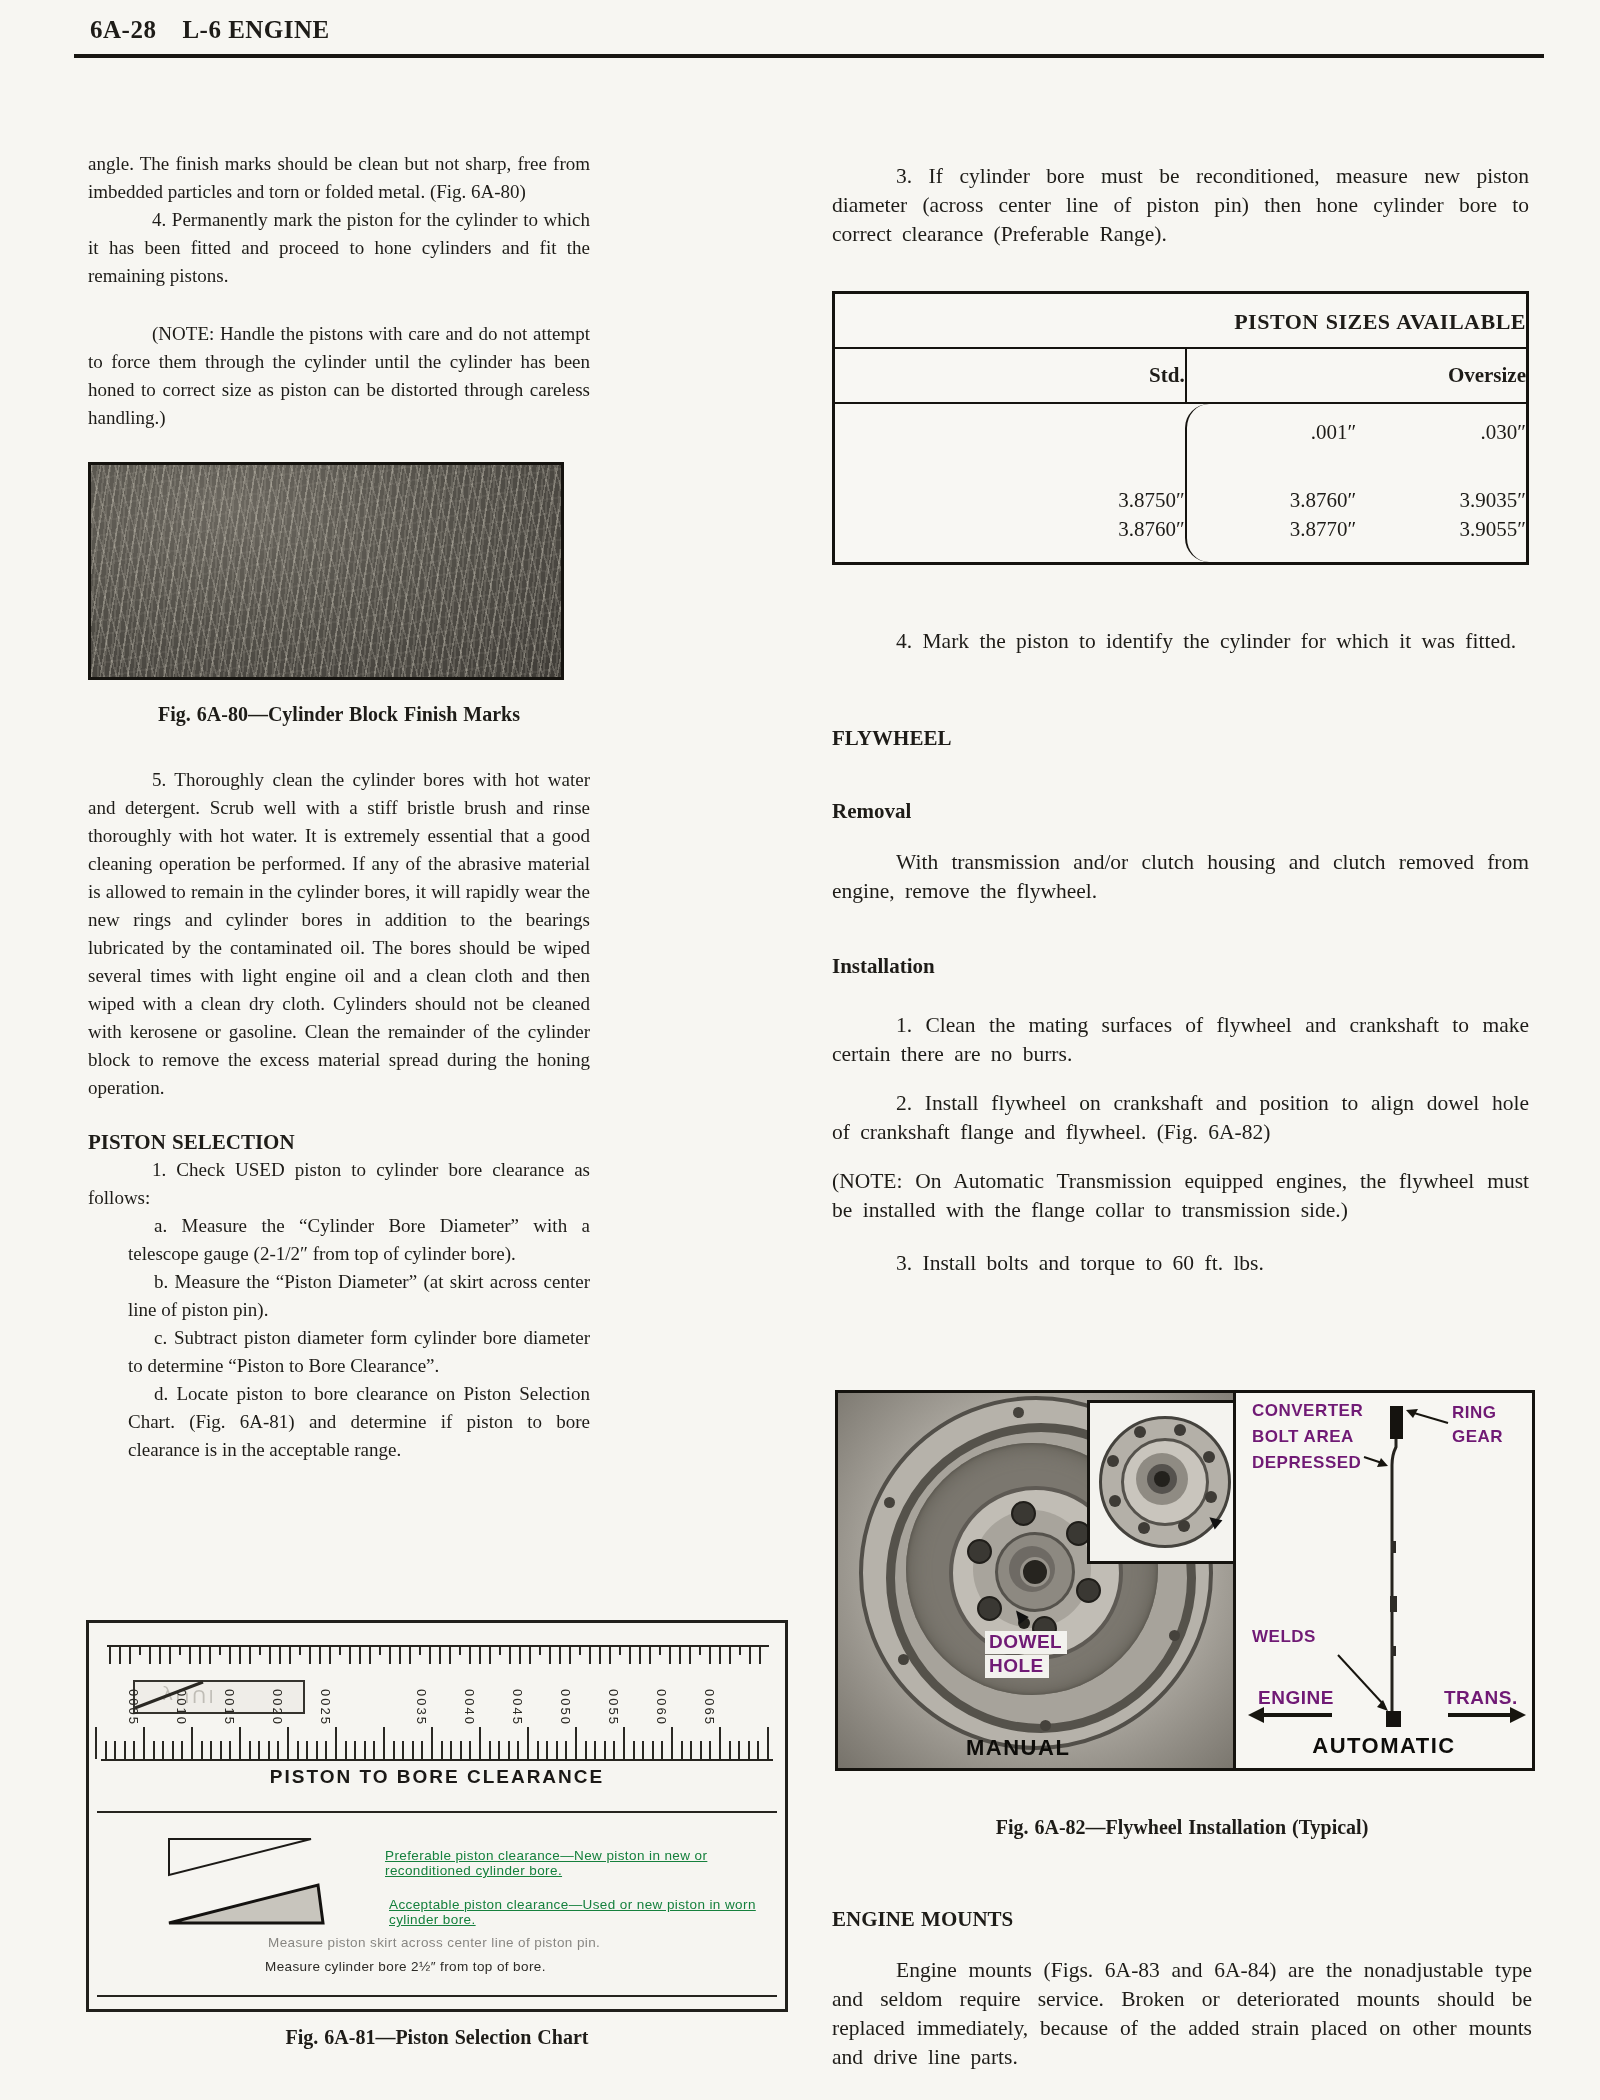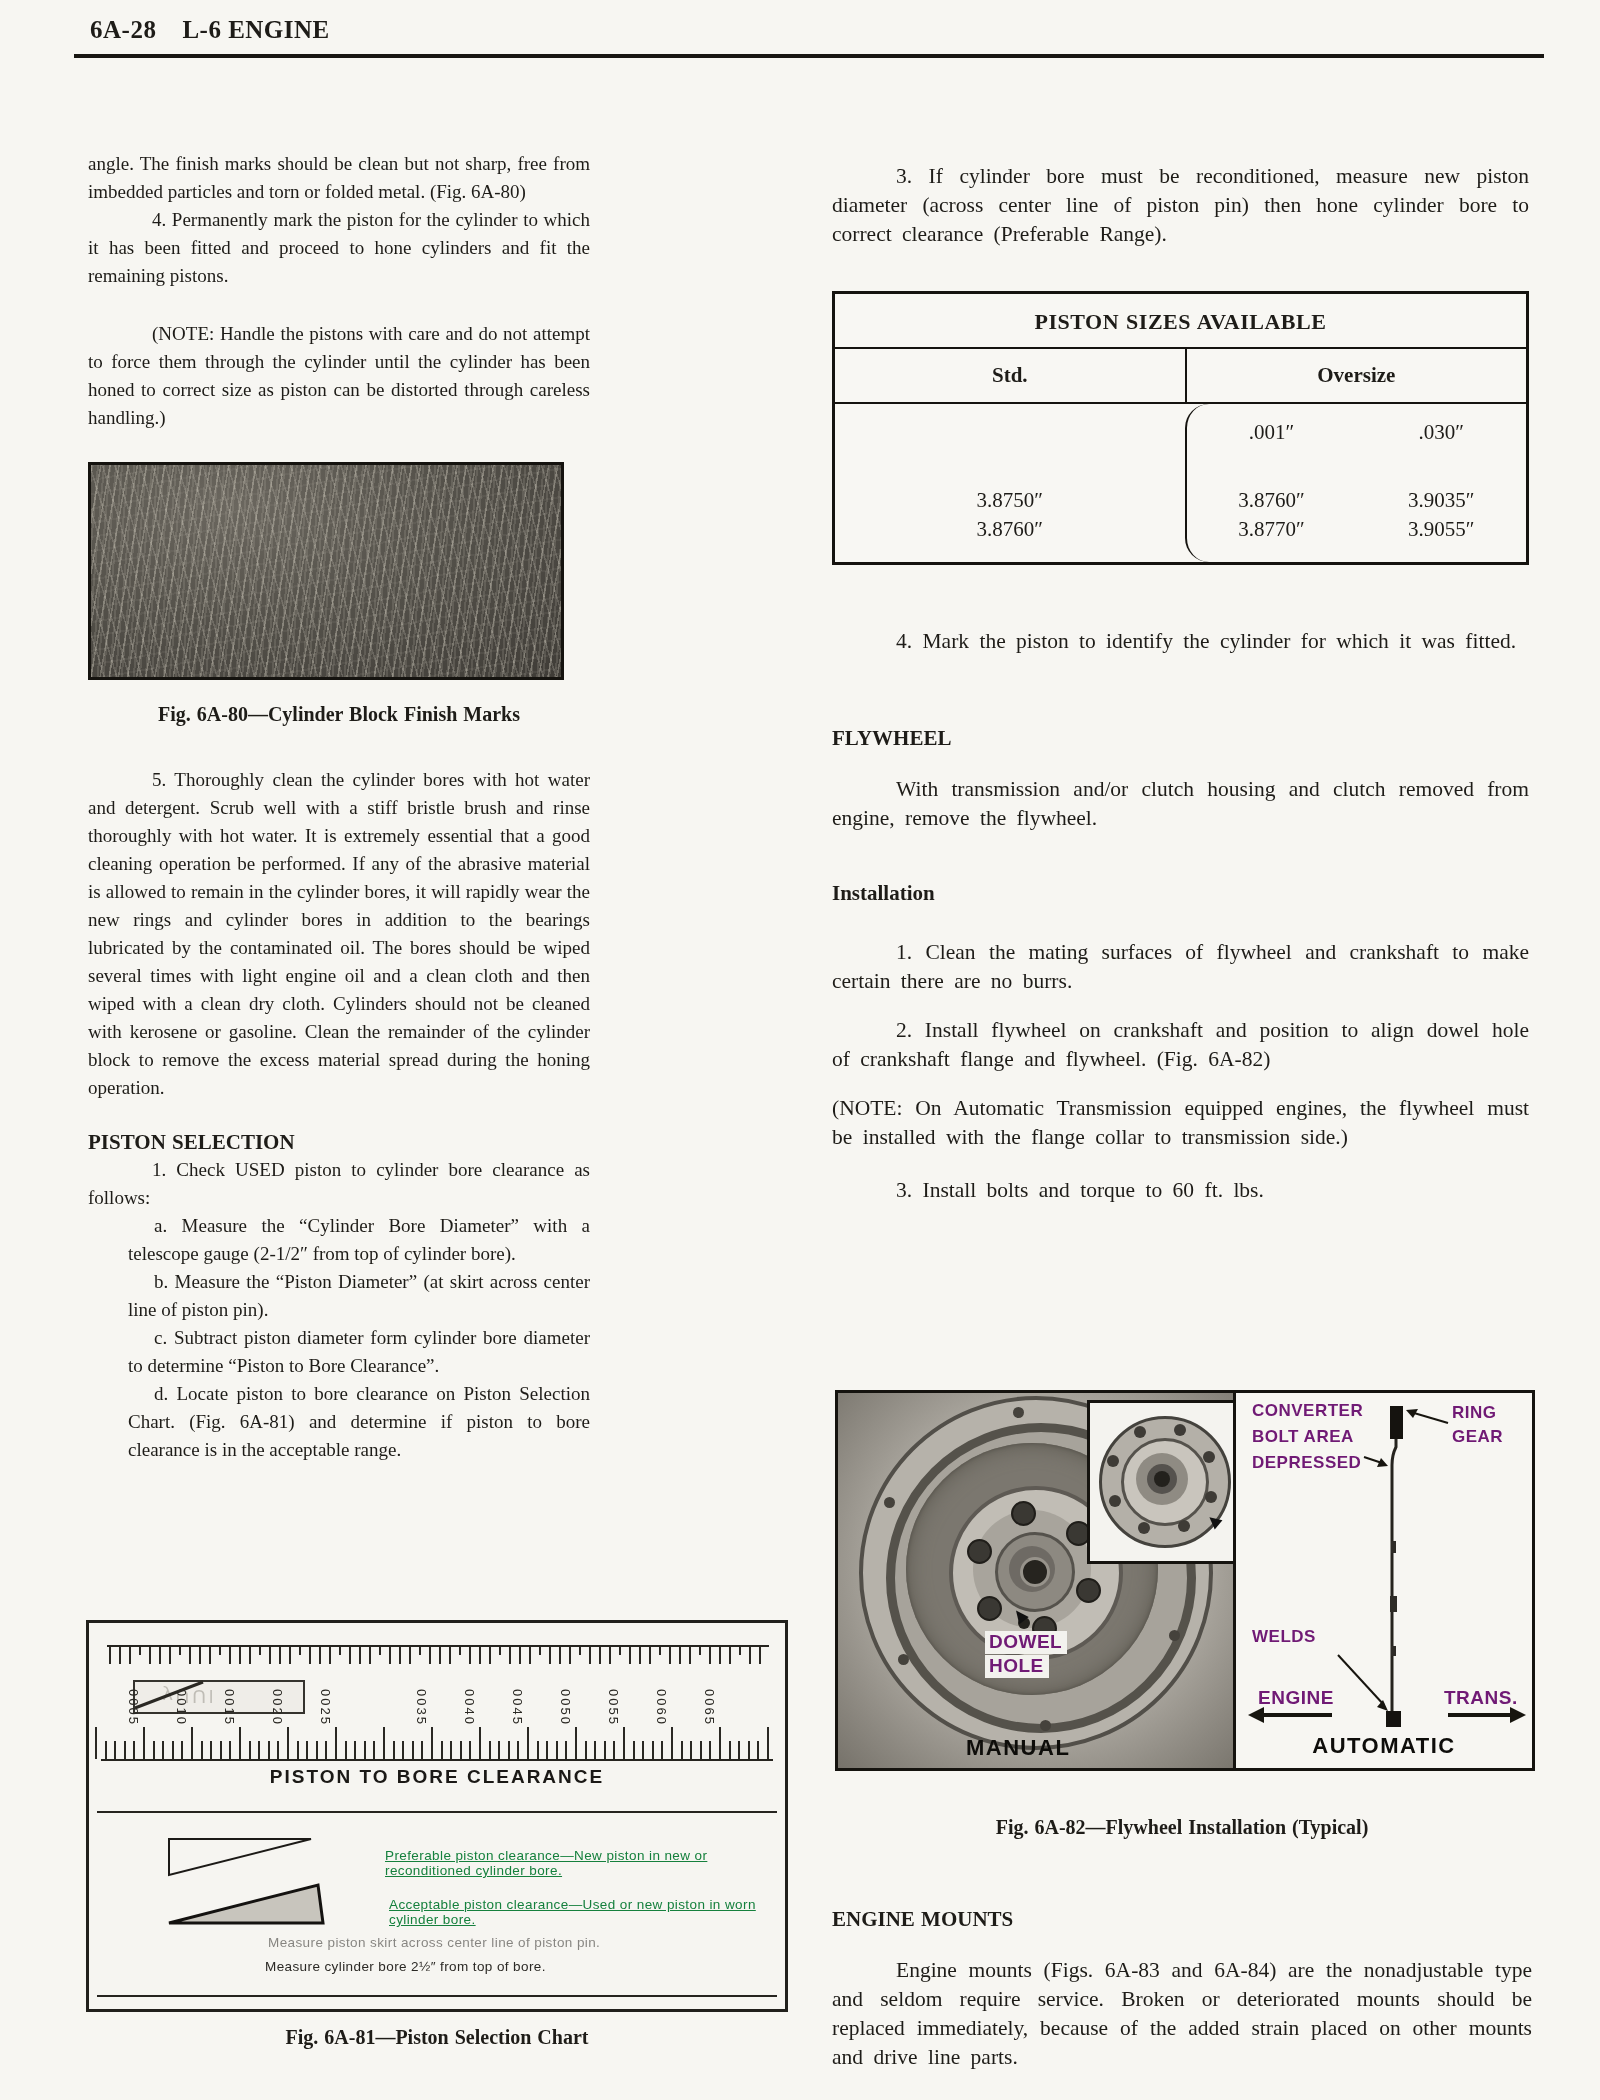--- a/index.html
+++ b/index.html
@@ -40,21 +40,21 @@
   .ghostbar{position:absolute;left:44px;top:57px;width:168px;height:30px;border:2px solid #35332e;background:#efede8;overflow:hidden;}
   .ghosttext{position:absolute;left:28px;top:3px;font:19px "Liberation Sans",sans-serif;color:#9a978f;
              opacity:.55;filter:blur(.7px);letter-spacing:3px;transform:scaleY(-1);}
   .atitle{position:absolute;left:0;right:0;top:143px;text-align:center;
           font:bold 19px "Liberation Sans",sans-serif;letter-spacing:2px;color:#1b1916;}
   .legend-text{position:absolute;font:13.5px "Liberation Sans",sans-serif;color:#15803d;letter-spacing:.4px;text-decoration:underline;}
   .mnote{position:absolute;font:13.5px "Liberation Sans",sans-serif;color:#2b2925;letter-spacing:.4px;}
   .faded{opacity:.55;}
   .cap81{position:absolute;left:86px;top:2026px;width:702px;}
   
-  .ptable{margin-top:42px;border:3px solid #15130f;background:#f8f7f3;text-align:center;word-spacing:1px;}
+  .ptable{margin-top:42px;border:3px solid #15130f;background:#f8f7f3;text-align:right;word-spacing:1px;}
   .ptable .title{font-weight:bold;font-size:22px;padding:13px 0 11px 0;border-bottom:2px solid #15130f;letter-spacing:.5px;}
   .ptable .heads{display:flex;border-bottom:2px solid #15130f;font-weight:bold;font-size:21px;}
   .ptable .h-std{width:50.6%;padding:12px 0;}
   .ptable .h-os{flex:1;padding:12px 0;border-left:2px solid #15130f;}
   .ptable .body{display:flex;height:158px;font-size:21px;}
   .ptable .b-std{width:50.6%;display:flex;flex-direction:column;justify-content:flex-end;padding-bottom:18px;}
   .ptable .b-os{flex:1;border-left:2px solid #15130f;display:flex;border-radius:24px;}
   .ptable .oscol{flex:1;display:flex;flex-direction:column;padding-top:14px;}
   .ptable .osv{margin-top:auto;padding-bottom:18px;}
   
@@ -308,20 +308,21 @@
               <div>3.9035″</div>
               <div>3.9055″</div>
             </div>
           </div>
         </div>
       </div>
     </div>
 
     <p class="ind" style="margin-top:62px">4. Mark the piston to identify the cylinder for which it was fitted.</p>
     <p class="h1" style="margin-top:68px">FLYWHEEL</p>
+    <p class="h2" style="margin-top:44px">Removal</p>
     <p class="ind" style="margin-top:22px">With transmission and/or clutch housing and clutch removed from engine, remove the flywheel.</p>
     <p class="h2" style="margin-top:46px">Installation</p>
     <p class="ind" style="margin-top:30px">1. Clean the mating surfaces of flywheel and crankshaft to make certain there are no burrs.</p>
     <p class="ind" style="margin-top:20px">2. Install flywheel on crankshaft and position to align dowel hole of crankshaft flange and flywheel. (Fig. 6A-82)</p>
     <p style="margin-top:20px">(NOTE: On Automatic Transmission equipped engines, the flywheel must be installed with the flange collar to transmission side.)</p>
     <p class="ind" style="margin-top:24px">3. Install bolts and torque to 60 ft. lbs.</p>
   </div>
 
   <div class="fig82">
     <div class="f82-left">

